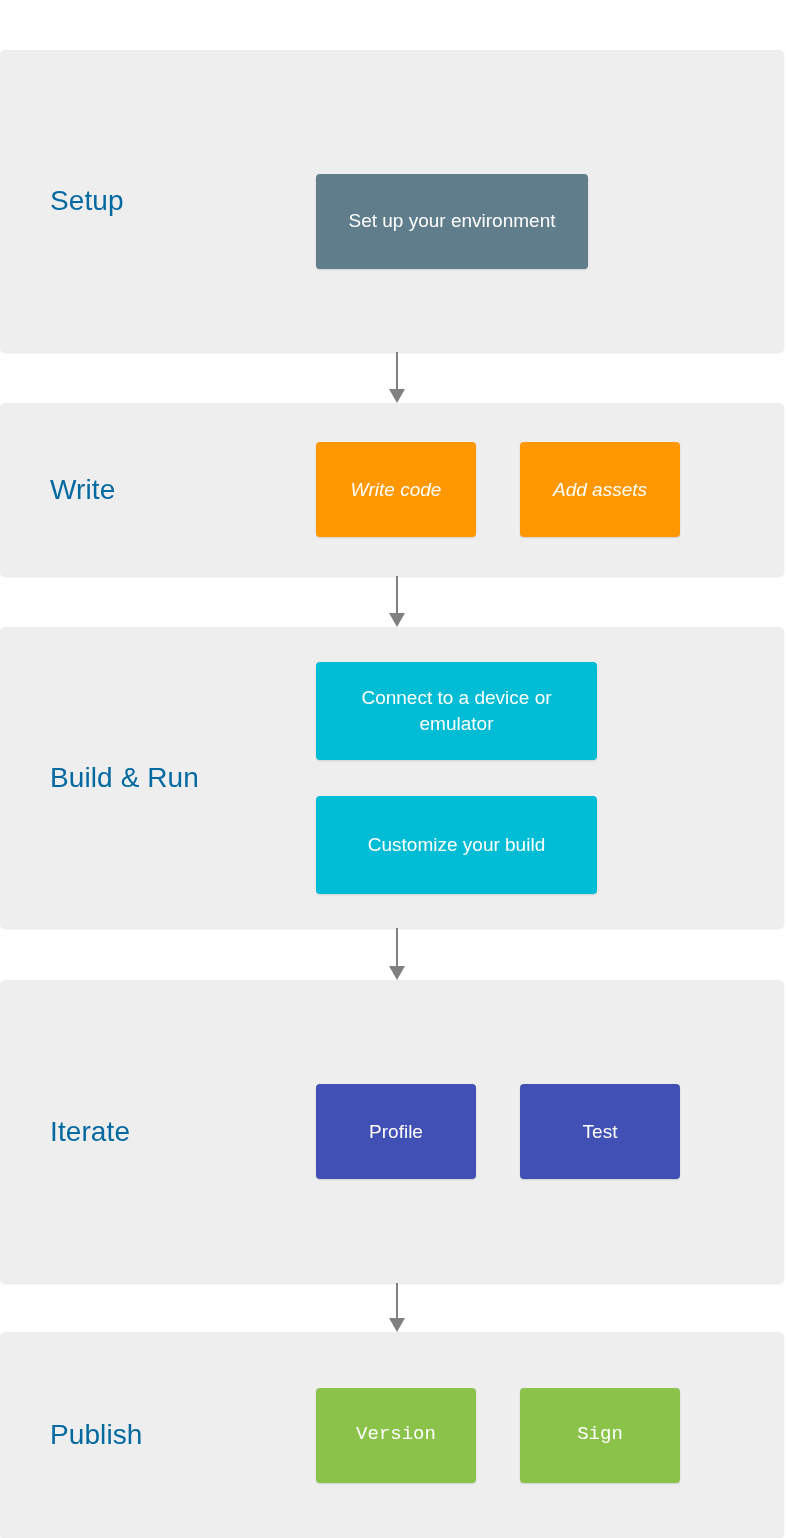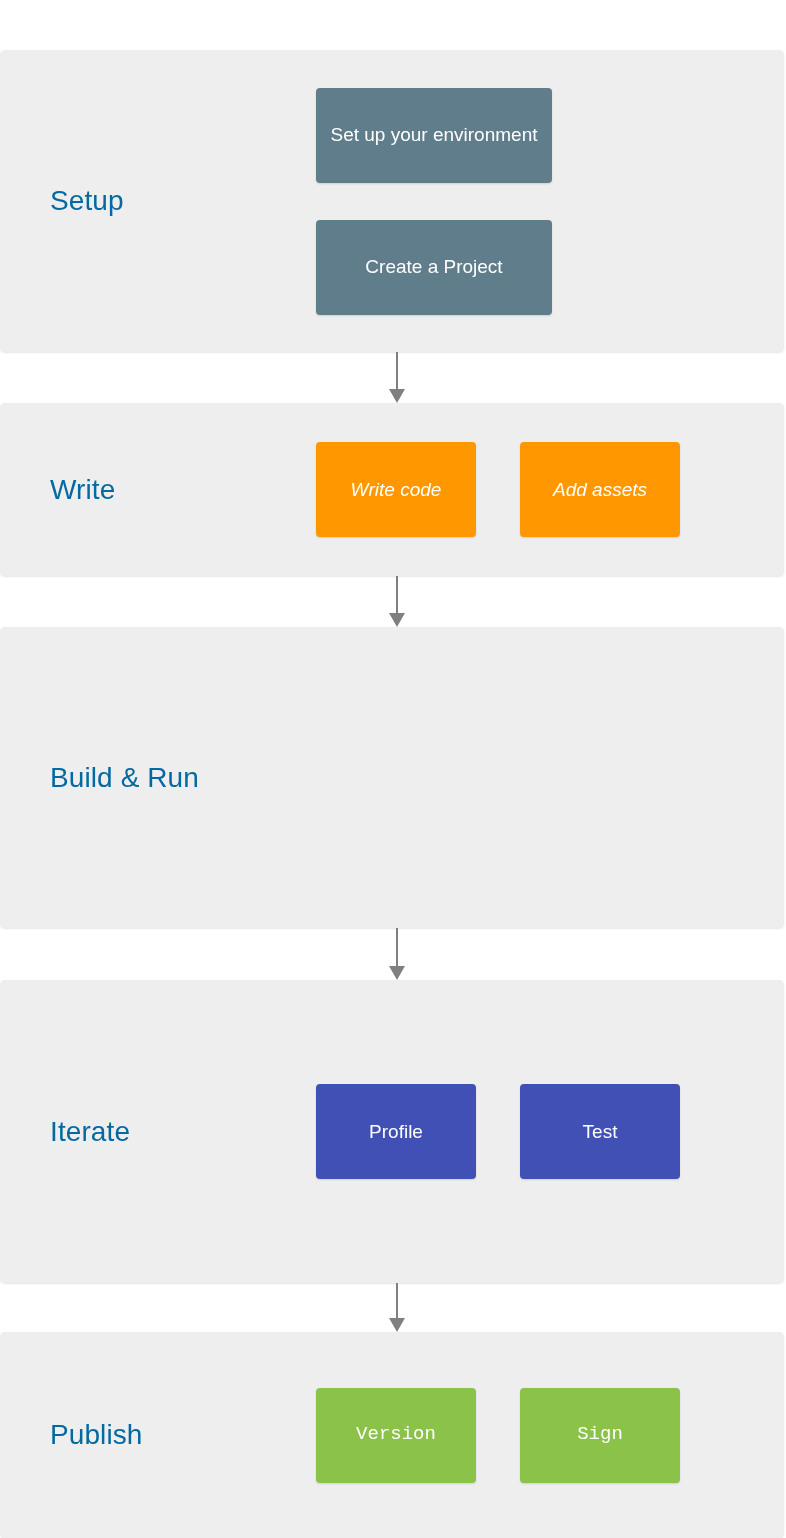--- a/index.html
+++ b/index.html
@@ -65,21 +65,21 @@
     justify-content: center;
     text-align: center;
     color: #ffffff;
     font-size: 19px;
     line-height: 1.33;
     padding: 6px 10px;
     box-shadow: 0 1px 2px rgba(0,0,0,0.13);
   }
 
   
-  .stage-setup .card    { width: 236px; height: 95px; }
+  .stage-setup .card    { width: 272px; height: 95px; margin-top: 40px; }
   .stage-write .card    { width: 160px; height: 95px; font-style: italic; }
   .stage-build .card    { width: 281px; height: 98px; }
   .stage-iterate .card  { width: 160px; height: 95px; }
   .stage-publish .card  { width: 160px; height: 95px; font-family: Liberation Mono, monospace; }
 
   
   .stage-setup   { top: 50px;   height: 302px; }
   .stage-write   { top: 403px;  height: 173px; }
   .stage-build   { top: 627px;  height: 301px; }
   .stage-iterate { top: 980px;  height: 303px; }
@@ -131,23 +131,20 @@
 <body>
 
 <div id="diagram">
 
   <section class="stage stage-setup">
     <div class="stage-label">Setup</div>
     <div class="cards">
       <div class="card" style="background:#607d8b">
         <span>Set up your environment</span>
       </div>
-      <div class="card" style="background:#607d8b">
-        <span>Create a Project</span>
-      </div>
     </div>
   </section>
 
   <div class="arrow arrow-1">
     <div class="shaft"></div>
     <div class="head"></div>
   </div>
 
   <section class="stage stage-write">
     <div class="stage-label">Write</div>
@@ -161,20 +158,28 @@
     </div>
   </section>
 
   <div class="arrow arrow-2">
     <div class="shaft"></div>
     <div class="head"></div>
   </div>
 
   <section class="stage stage-build">
     <div class="stage-label">Build &amp; Run</div>
+    <div class="cards">
+      <div class="card" style="background:#00bcd4">
+        <span>Connect to a device or emulator</span>
+      </div>
+      <div class="card" style="background:#00bcd4">
+        <span>Customize your build</span>
+      </div>
+    </div>
   </section>
 
   <div class="arrow arrow-3">
     <div class="shaft"></div>
     <div class="head"></div>
   </div>
 
   <section class="stage stage-iterate">
     <div class="stage-label">Iterate</div>
     <div class="cards">

